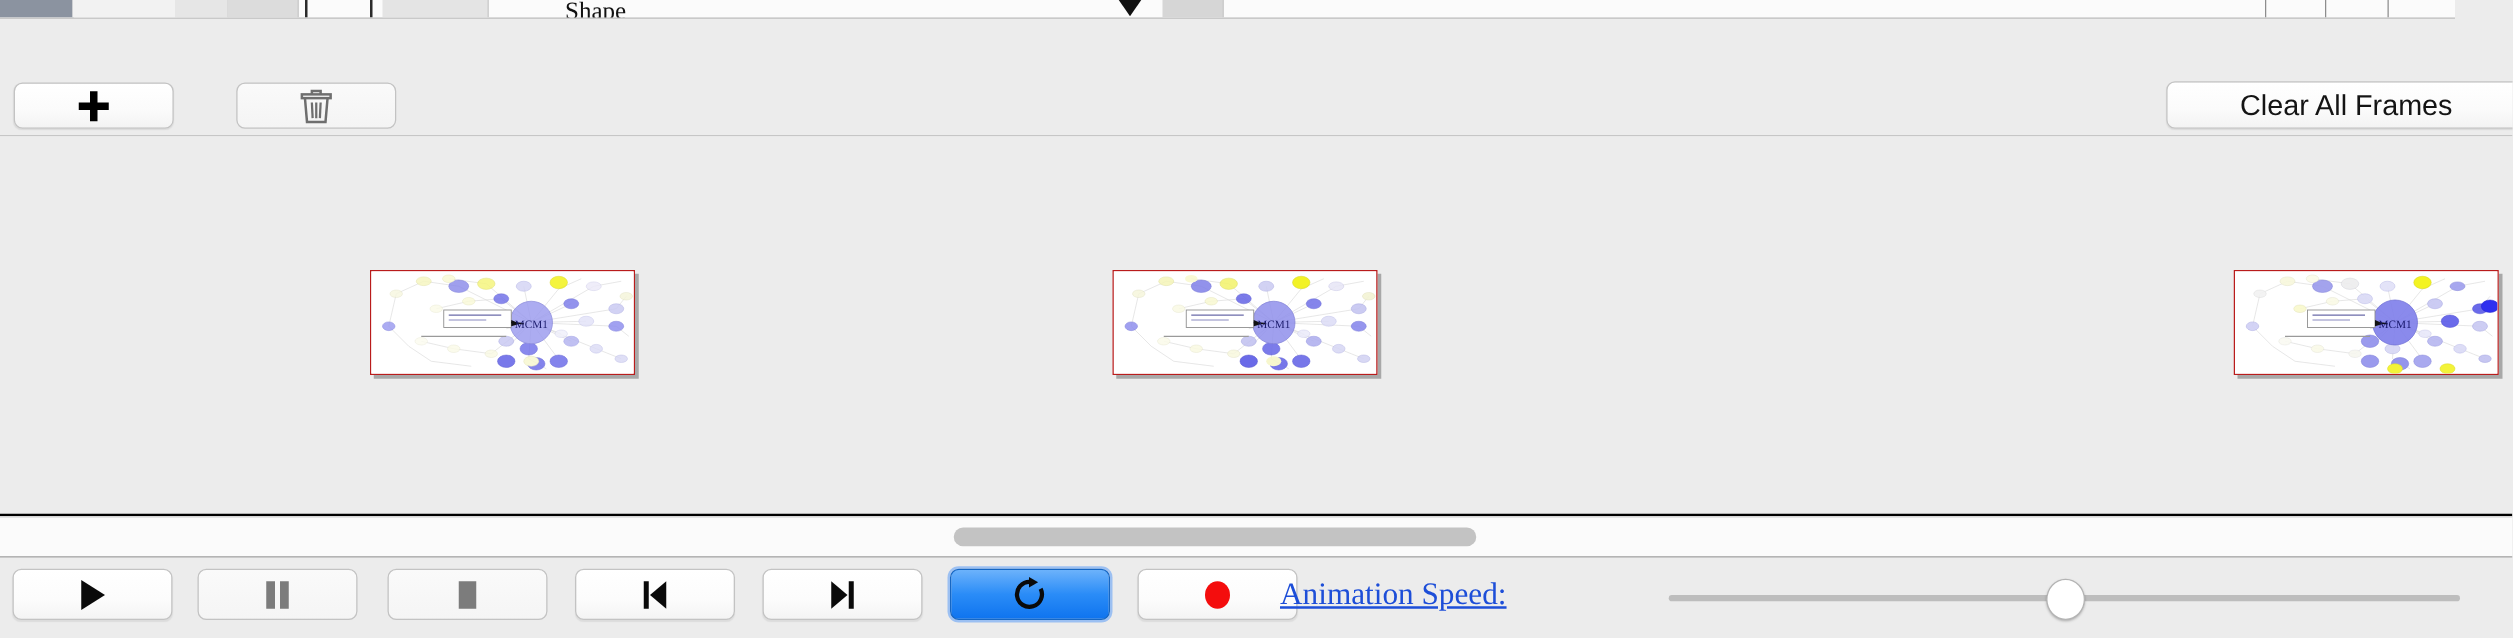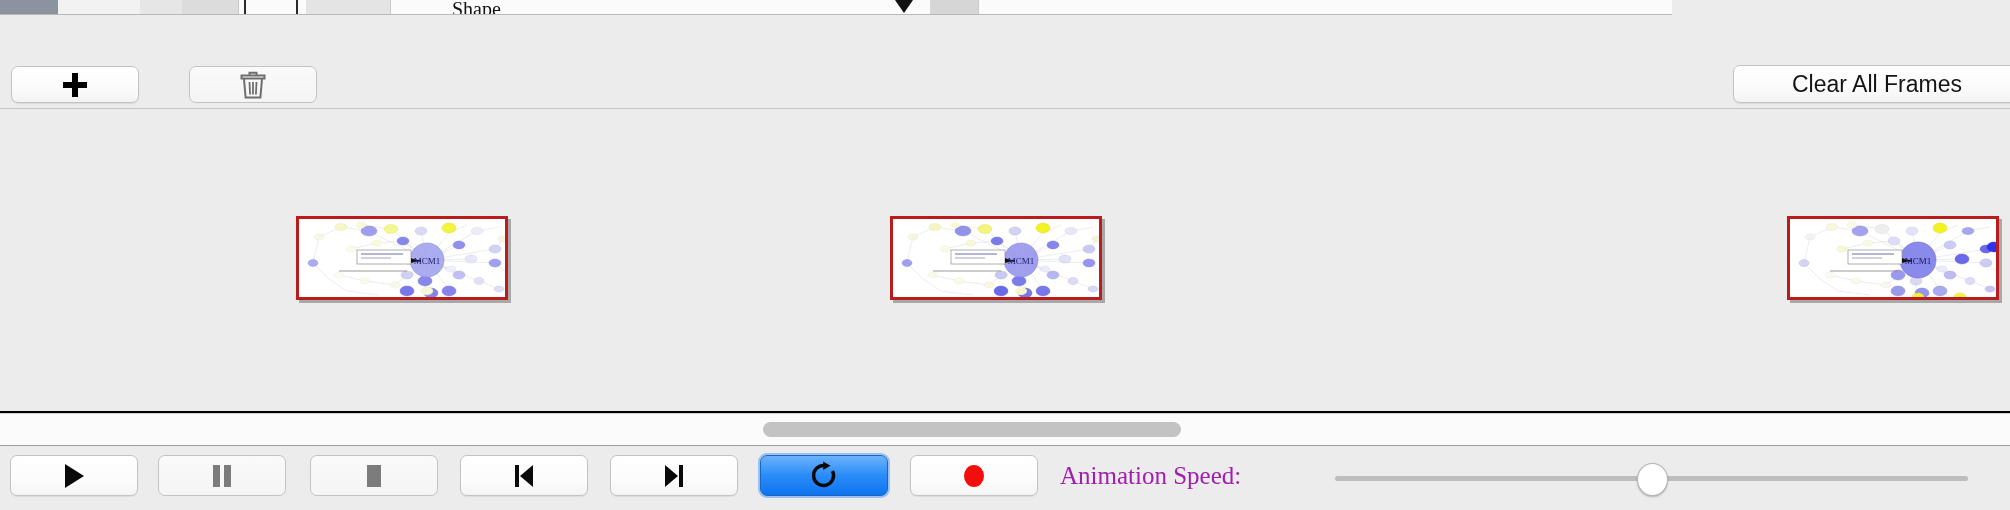--- a/index.html
+++ b/index.html
@@ -12,21 +12,21 @@
   #app {
     position: relative;
     width: 2010px;
     height: 510px;
     background: #ececec;
   }
 
   
   .bg-strip {
     position: absolute; left: 0; top: 0;
-    width: 1672px; height: 14px;
+    width: 1964px; height: 14px;
     background: #fbfbfb;
     border-bottom: 1px solid #b9b9b9;
     overflow: hidden;
   }
   .bg-tab {
     position: absolute; top: 0; height: 14px;
     background: #e2e2e2;
     border-right: 1px solid #c9c9c9;
   }
   .bg-dark { background: #8b93a0; }
@@ -113,21 +113,21 @@
   .timeline {
     position: absolute; left: 0; top: 109px;
     width: 2010px; height: 304px;
     background: #ececec;
     overflow: hidden;
   }
   .frame {
     position: absolute;
     box-sizing: border-box;
     background: #fff;
-    border: 3px solid #b91c1c;
+    border: 1px solid #b91c1c;
     box-shadow: 3px 3px 0 0 #a8a8a8;
     overflow: hidden;
   }
   .frame svg { display: block; }
 
   .axis-line {
     position: absolute; left: 0; top: 302px;
     width: 2010px; height: 3px; background: #000;
   }
 
@@ -167,25 +167,26 @@
   .cbtn.disabled {
     background: linear-gradient(to bottom, #fafafa 0%, #f5f5f5 100%);
     box-shadow: none;
   }
   .cbtn.active {
     background: linear-gradient(to bottom, #6cb2fb 0%, #2a8cf7 50%, #0f74ef 100%);
     border: 1px solid #1667c4;
     box-shadow: 0 0 0 2px rgba(60,140,250,0.45);
   }
   .speed-label {
-    position: absolute; left: 1060px; top: 8px;
+    position: absolute; left: 1024px; top: 8px;
     line-height: 41px;
-    font-size: 25px; color: #a21caf;
+    font-size: 25px; color: #1d4ed8;
     font-family: "Liberation Serif", serif;
     white-space: nowrap;
+    text-decoration: underline;
   }
   .slider-track {
     position: absolute; left: 1335px; top: 476px;
     width: 633px; height: 5px;
     border-radius: 3px;
     background: #bdbdbd;
   }
   .slider-knob {
     position: absolute; left: 1637px; top: 463px;
     width: 29px; height: 31px;

